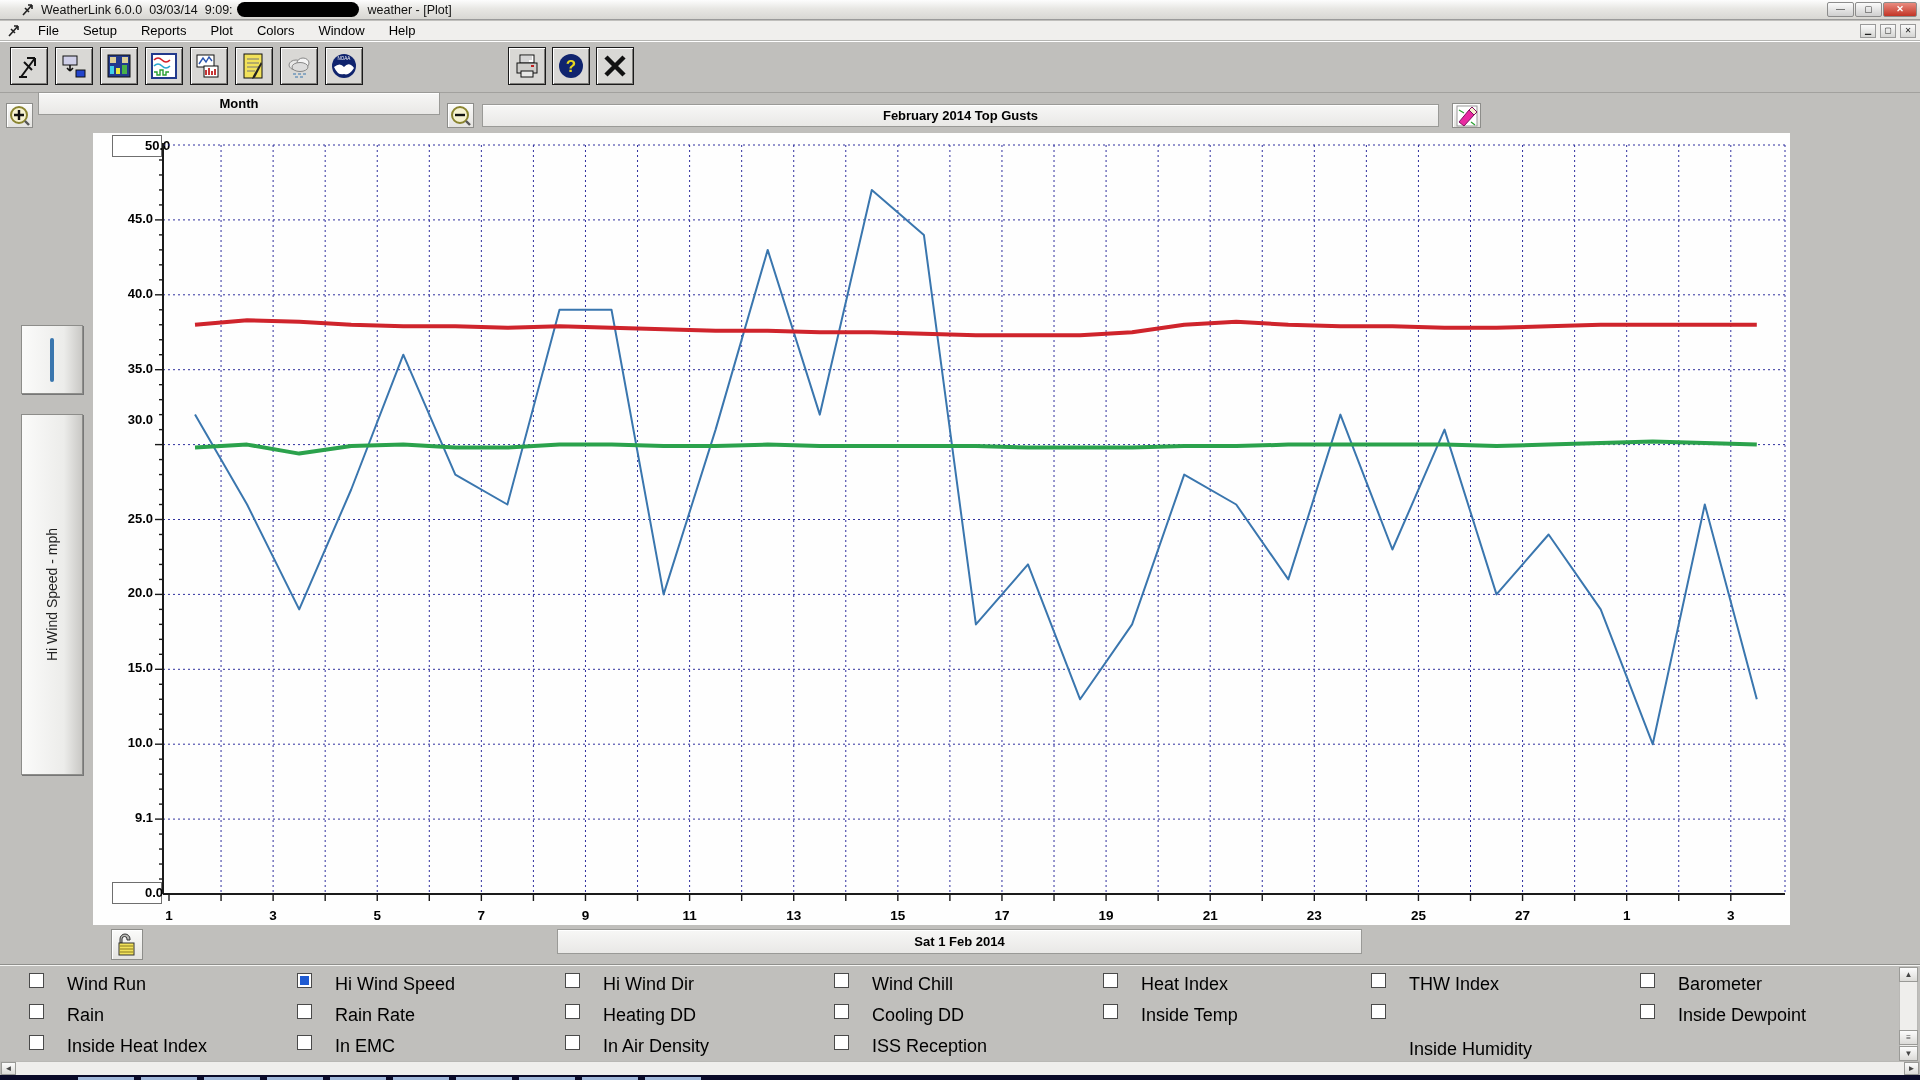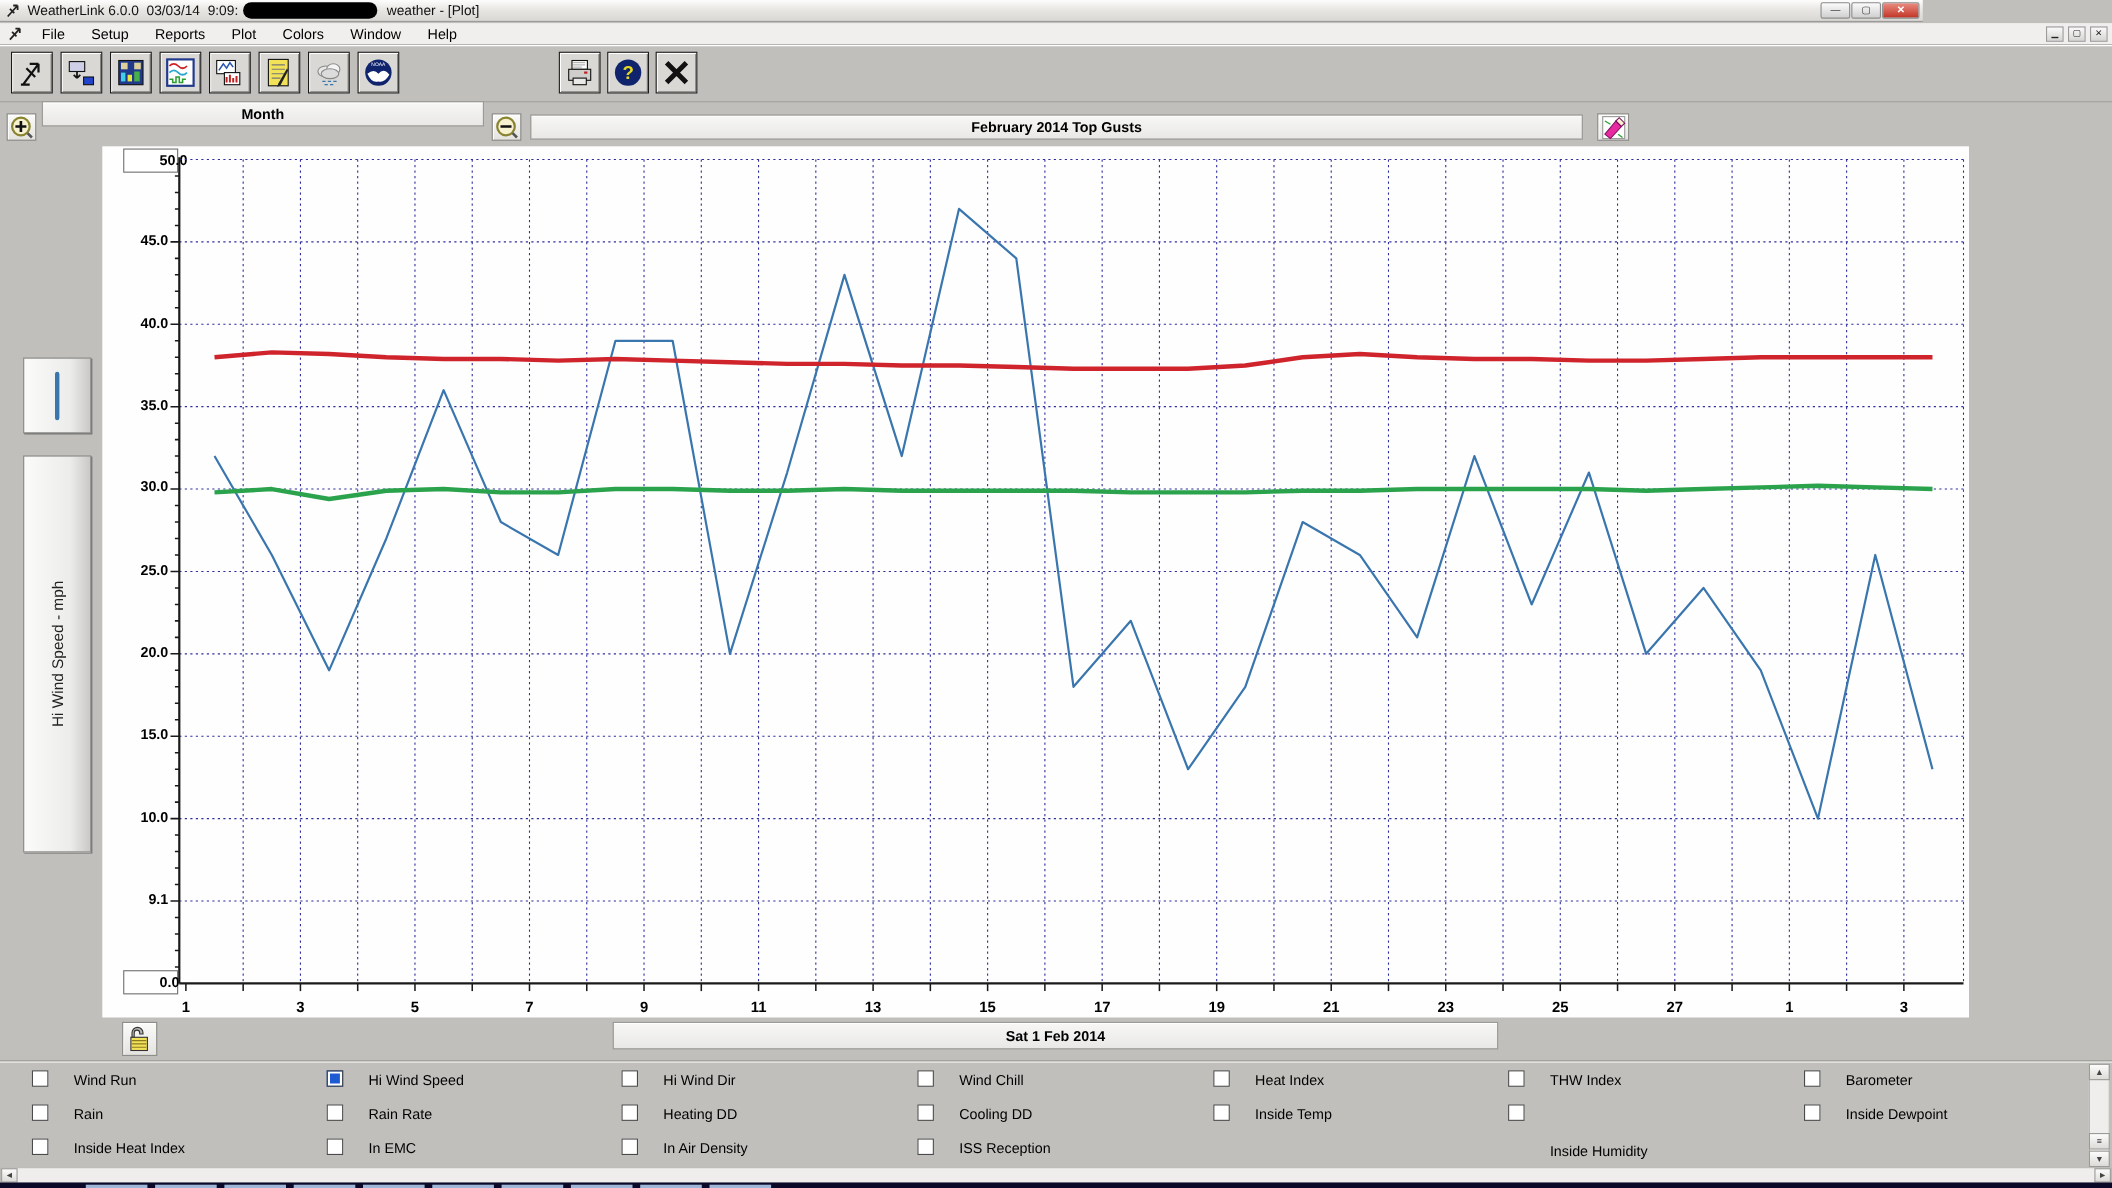--- a/index.html
+++ b/index.html
@@ -1,22 +1,22 @@
 <!DOCTYPE html>
 <html><head>
 <meta charset="utf-8">
 <style>
   * { margin:0; padding:0; box-sizing:border-box; }
   html,body { width:1920px; height:1080px; overflow:hidden; }
   body { font-family:"Liberation Sans", sans-serif; background:#c0bfbc; position:relative; font-size:13px; color:#000; }
 
   
-  .titlebar { position:absolute; left:0; top:0; width:1748px; height:20px;
+  .titlebar { position:absolute; left:0; top:0; width:1920px; height:20px;
     background:linear-gradient(#fdfdfd,#e8e7e4 45%,#d8d7d3); border-bottom:1px solid #9a9a9a;
-    display:flex; align-items:center; padding-left:4px; }
+    display:flex; align-items:center; padding-left:20px; }
   .titlebar .ttext { font-size:12.5px; color:#111; margin-left:5px; white-space:pre; }
   .redact { display:inline-block; width:122px; height:15px; background:#000; border-radius:8px; margin:0 4px; vertical-align:middle; }
   .winbtns { position:absolute; right:3px; top:2px; display:flex; gap:1px; }
   .winbtn { width:27px; height:15px; border:1px solid #8c8c8c; border-radius:2px;
     background:linear-gradient(#fbfbfb,#cfcfcf); font-size:9px; line-height:12px; text-align:center; color:#333; }
   .winbtn.close { width:34px; background:linear-gradient(#e98b7f,#c23527); color:#fff; font-weight:bold; }
 
   .menubar { position:absolute; left:0; top:21px; width:1920px; height:20px; background:#f0efed;
     border-bottom:1px solid #b5b5b2; display:flex; align-items:center; }
   .menubar .mi { padding:2px 12px; font-size:13px; }
@@ -44,21 +44,21 @@
 
   .sidebtn { position:absolute; background:linear-gradient(90deg,#fbfbfa,#ececea 70%,#c9c8c5);
     border:1px solid #8d8d8a; box-shadow:1px 1px 0 #777; }
   .vtext { writing-mode:vertical-rl; transform:rotate(180deg); font-size:14px; color:#222;
     width:100%; height:100%; display:flex; align-items:center; justify-content:center; }
 
   .checkrow-sep { position:absolute; left:0; top:964px; width:1920px; height:2px;
     border-top:1px solid #8f8f8c; border-bottom:1px solid #f4f4f2; }
   .cbox { position:absolute; width:15px; height:15px; background:#fff; border:1px solid #4a4a4a; }
   .cbox.checked { background:#1e5ad2; box-shadow:inset 0 0 0 2px #fff; }
-  .clabel { position:absolute; font-size:13px; color:#000; }
+  .clabel { position:absolute; font-size:18px; color:#000; }
 
   
   .sb { position:absolute; background:#efeeec; border:1px solid #b9b8b5; }
   .sb-arrow { position:absolute; background:linear-gradient(#fcfcfc,#dcdbd8); border:1px solid #9a9a97;
     font-size:8px; color:#444; text-align:center; }
   .taskbar { position:absolute; left:0; top:1075px; width:1920px; height:5px; background:#0a0a28; }
   .taskseg { position:absolute; top:1077px; height:3px; background:#9fb6d9; }
   svg text { font-family:"Liberation Sans", sans-serif; }
 </style>
 </head>
@@ -198,21 +198,21 @@
     </svg>
 </div>
 
 <div class="plotpanel"></div>
 <div class="ybox" style="left:112px; top:135px">50.0</div>
 <div class="ybox" style="left:112px; top:882px">0.0</div>
 <div id="ylabels">
     <div class="ylab" style="left: 91px; top: 210.9px;">45.0</div>
     <div class="ylab" style="left: 91px; top: 285.8px;">40.0</div>
     <div class="ylab" style="left: 91px; top: 360.7px;">35.0</div>
-    <div class="ylab" style="left: 91px; top: 434px;">30.0</div>
+    <div class="ylab" style="left: 91px; top: 412px;">30.0</div>
     <div class="ylab" style="left: 91px; top: 510.5px;">25.0</div>
     <div class="ylab" style="left: 91px; top: 585.4px;">20.0</div>
     <div class="ylab" style="left: 91px; top: 660.3px;">15.0</div>
     <div class="ylab" style="left: 91px; top: 735.2px; text-align: right;">10.0</div>
     <div class="ylab" style="left: 91px; top: 810.1px;">9.1</div>
   </div>
 <svg id="chart" width="1664" height="800" style="position:absolute; left:133px; top:142px">
     <line x1="88.06" y1="3" x2="88.06" y2="752" stroke="#2f2f9e" stroke-width="1" stroke-dasharray="2,3"></line>
     <line x1="140.12" y1="3" x2="140.12" y2="752" stroke="#2f2f9e" stroke-width="1" stroke-dasharray="2,3"></line>
     <line x1="192.18" y1="3" x2="192.18" y2="752" stroke="#2f2f9e" stroke-width="1" stroke-dasharray="2,3"></line>

